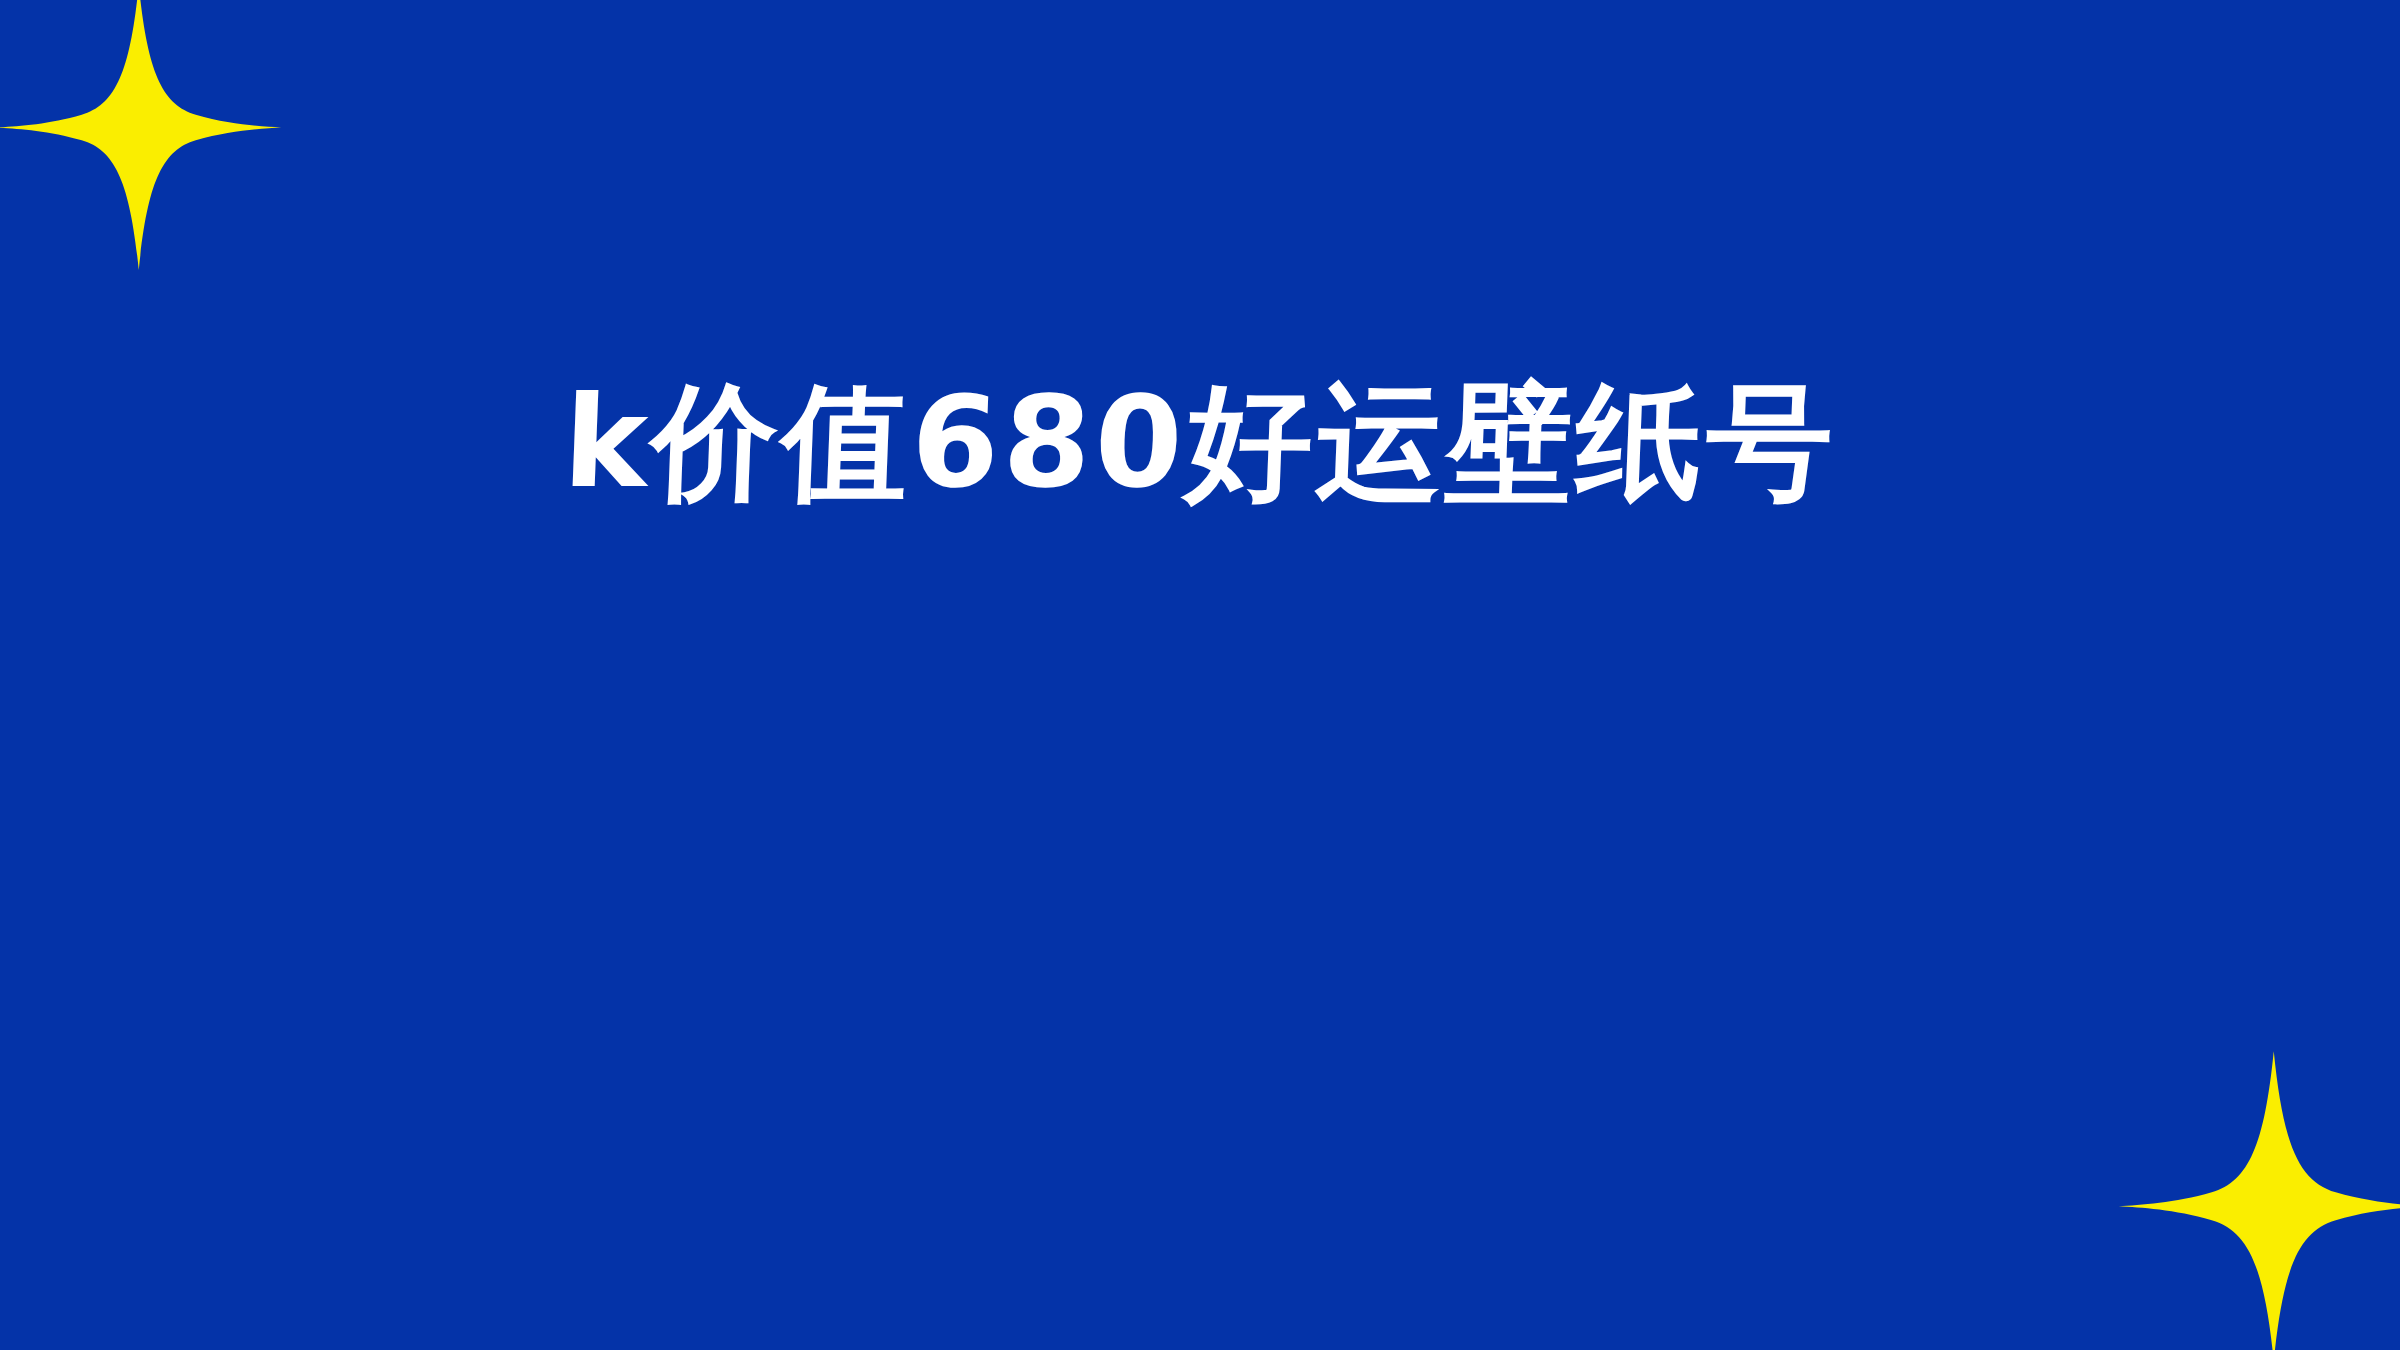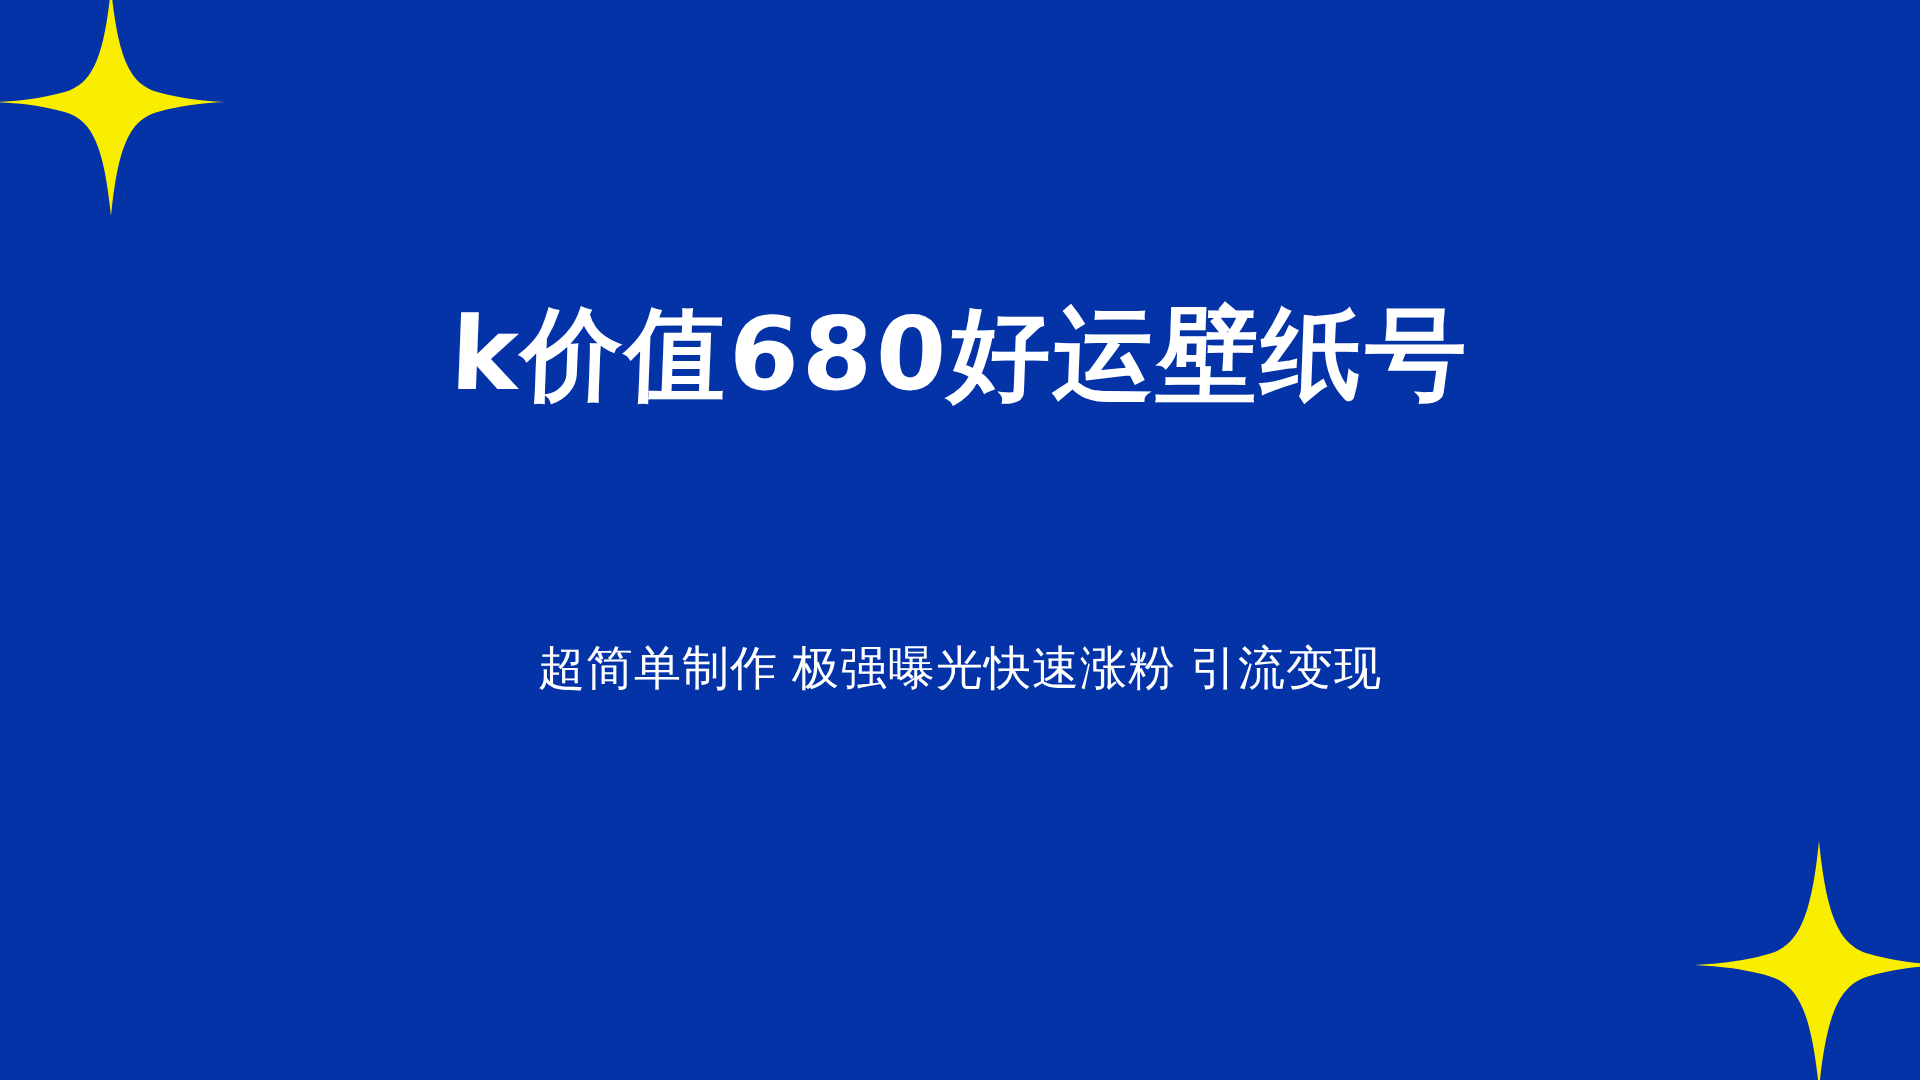--- a/index.html
+++ b/index.html
@@ -91,16 +91,15 @@
   </span>
 
   <span class="sparkle" id="sparkle-bottom-right">
     <svg viewBox="0 0 100 100" xmlns="http://www.w3.org/2000/svg" aria-hidden="true">
       <path d="M50 0 C53 30 58 42 70 45.5 C82 49 93 49.6 100 50 C93 50.4 82 51 70 54.5 C58 58 53 70 50 100 C47 70 42 58 30 54.5 C18 51 7 50.4 0 50 C7 49.6 18 49 30 45.5 C42 42 47 30 50 0 Z" fill="#faee00"></path>
     </svg>
   </span>
 
   <div id="text-block">
     <h1 id="main-title">k价值680好运壁纸号</h1>
-    <p id="subtitle">超简单制作 极强曝光快速涨粉 引流变现</p>
   </div>
 
 </div>
 
 </body></html>

